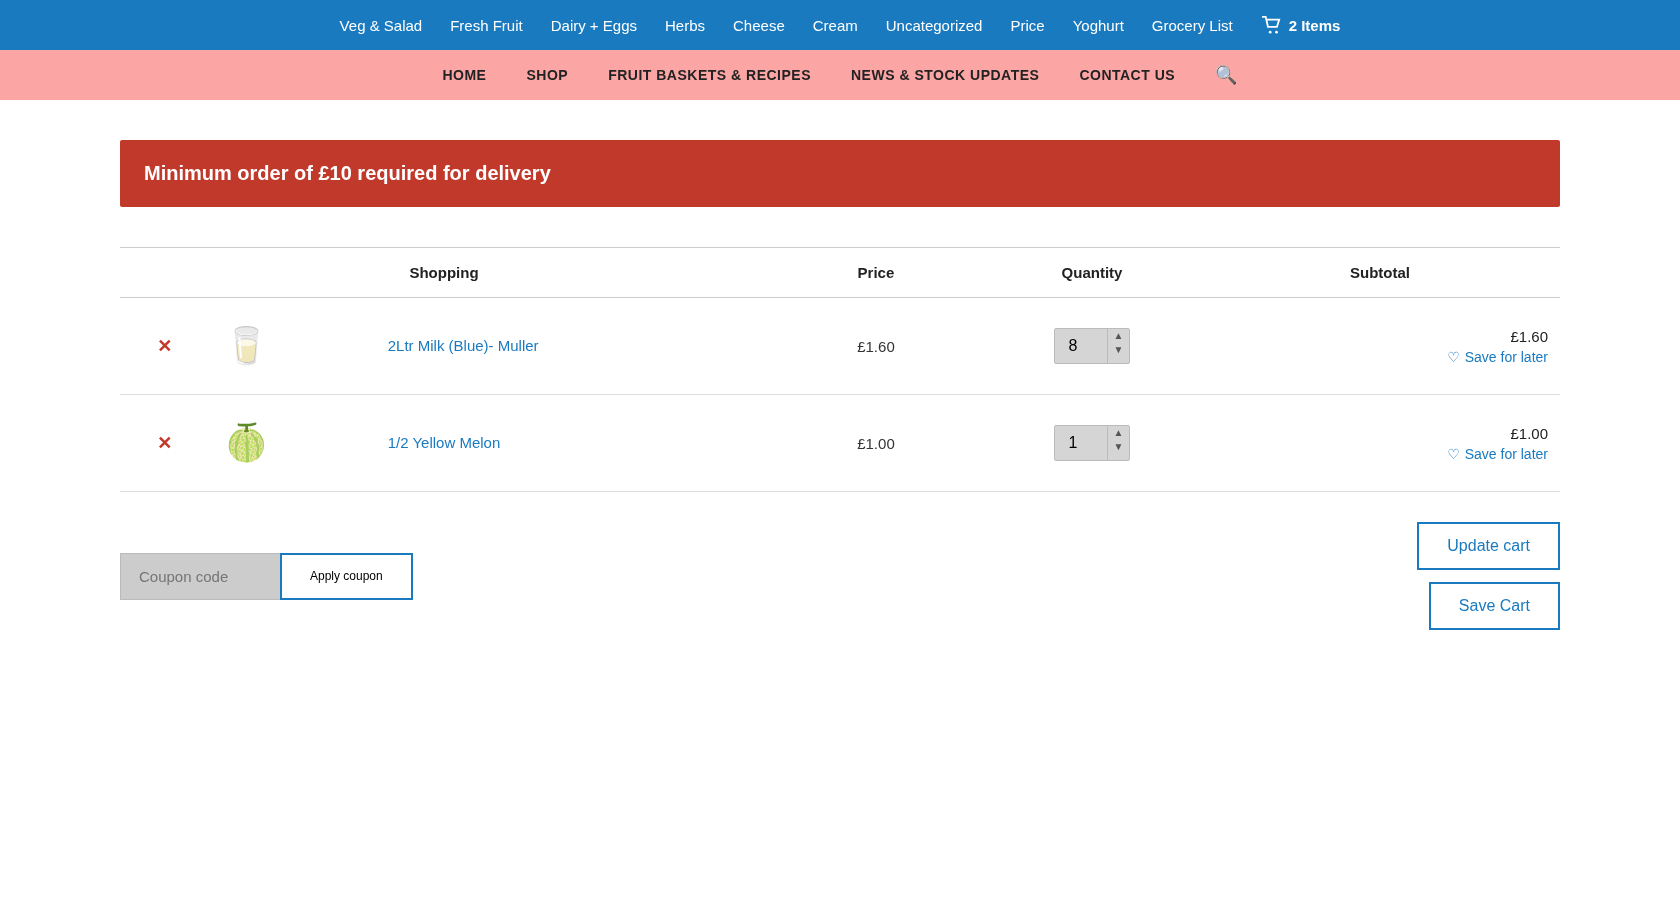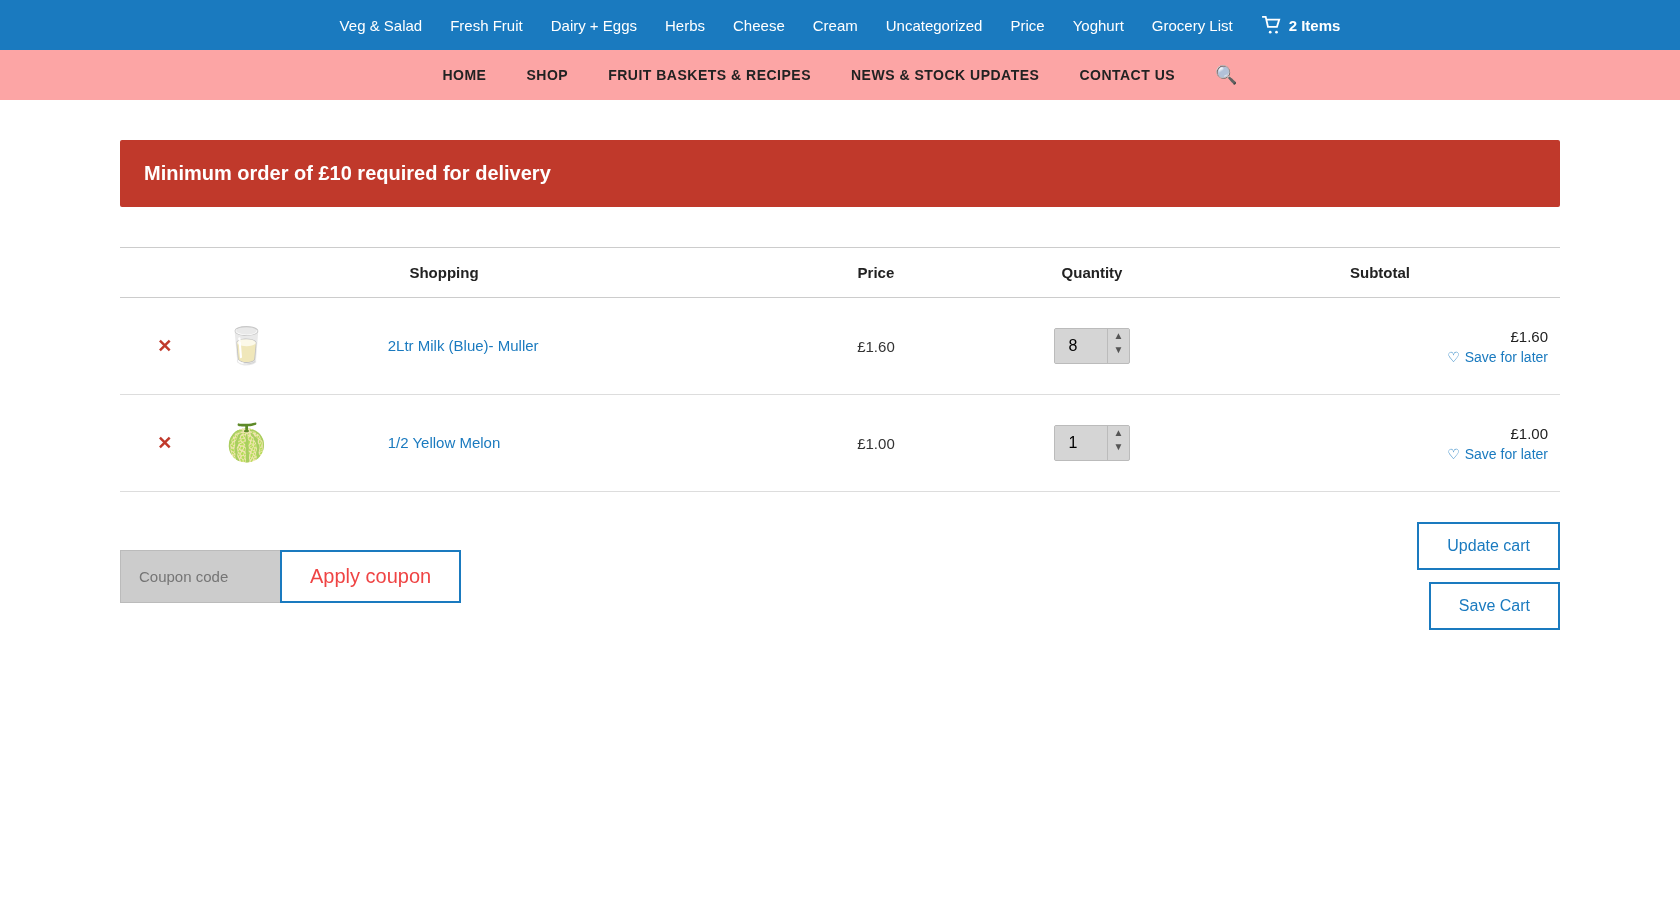--- a/index.html
+++ b/index.html
@@ -190,23 +190,23 @@
       padding: 14px 18px;
       font-size: 15px;
       color: #888;
       outline: none;
       width: 160px;
       cursor: not-allowed;
     }
     .apply-coupon-btn {
       background: #fff;
       border: 2px solid #1a7abf;
-      color: #ef4444;
+      color: #000000;
       padding: 13px 28px;
-      font-size: 20px;
+      font-size: 12px;
       font-weight: 500;
       cursor: pointer;
       transition: background 0.2s;
     }
 
     .right-actions {
       display: flex;
       flex-direction: column;
       align-items: flex-end;
       gap: 12px;

